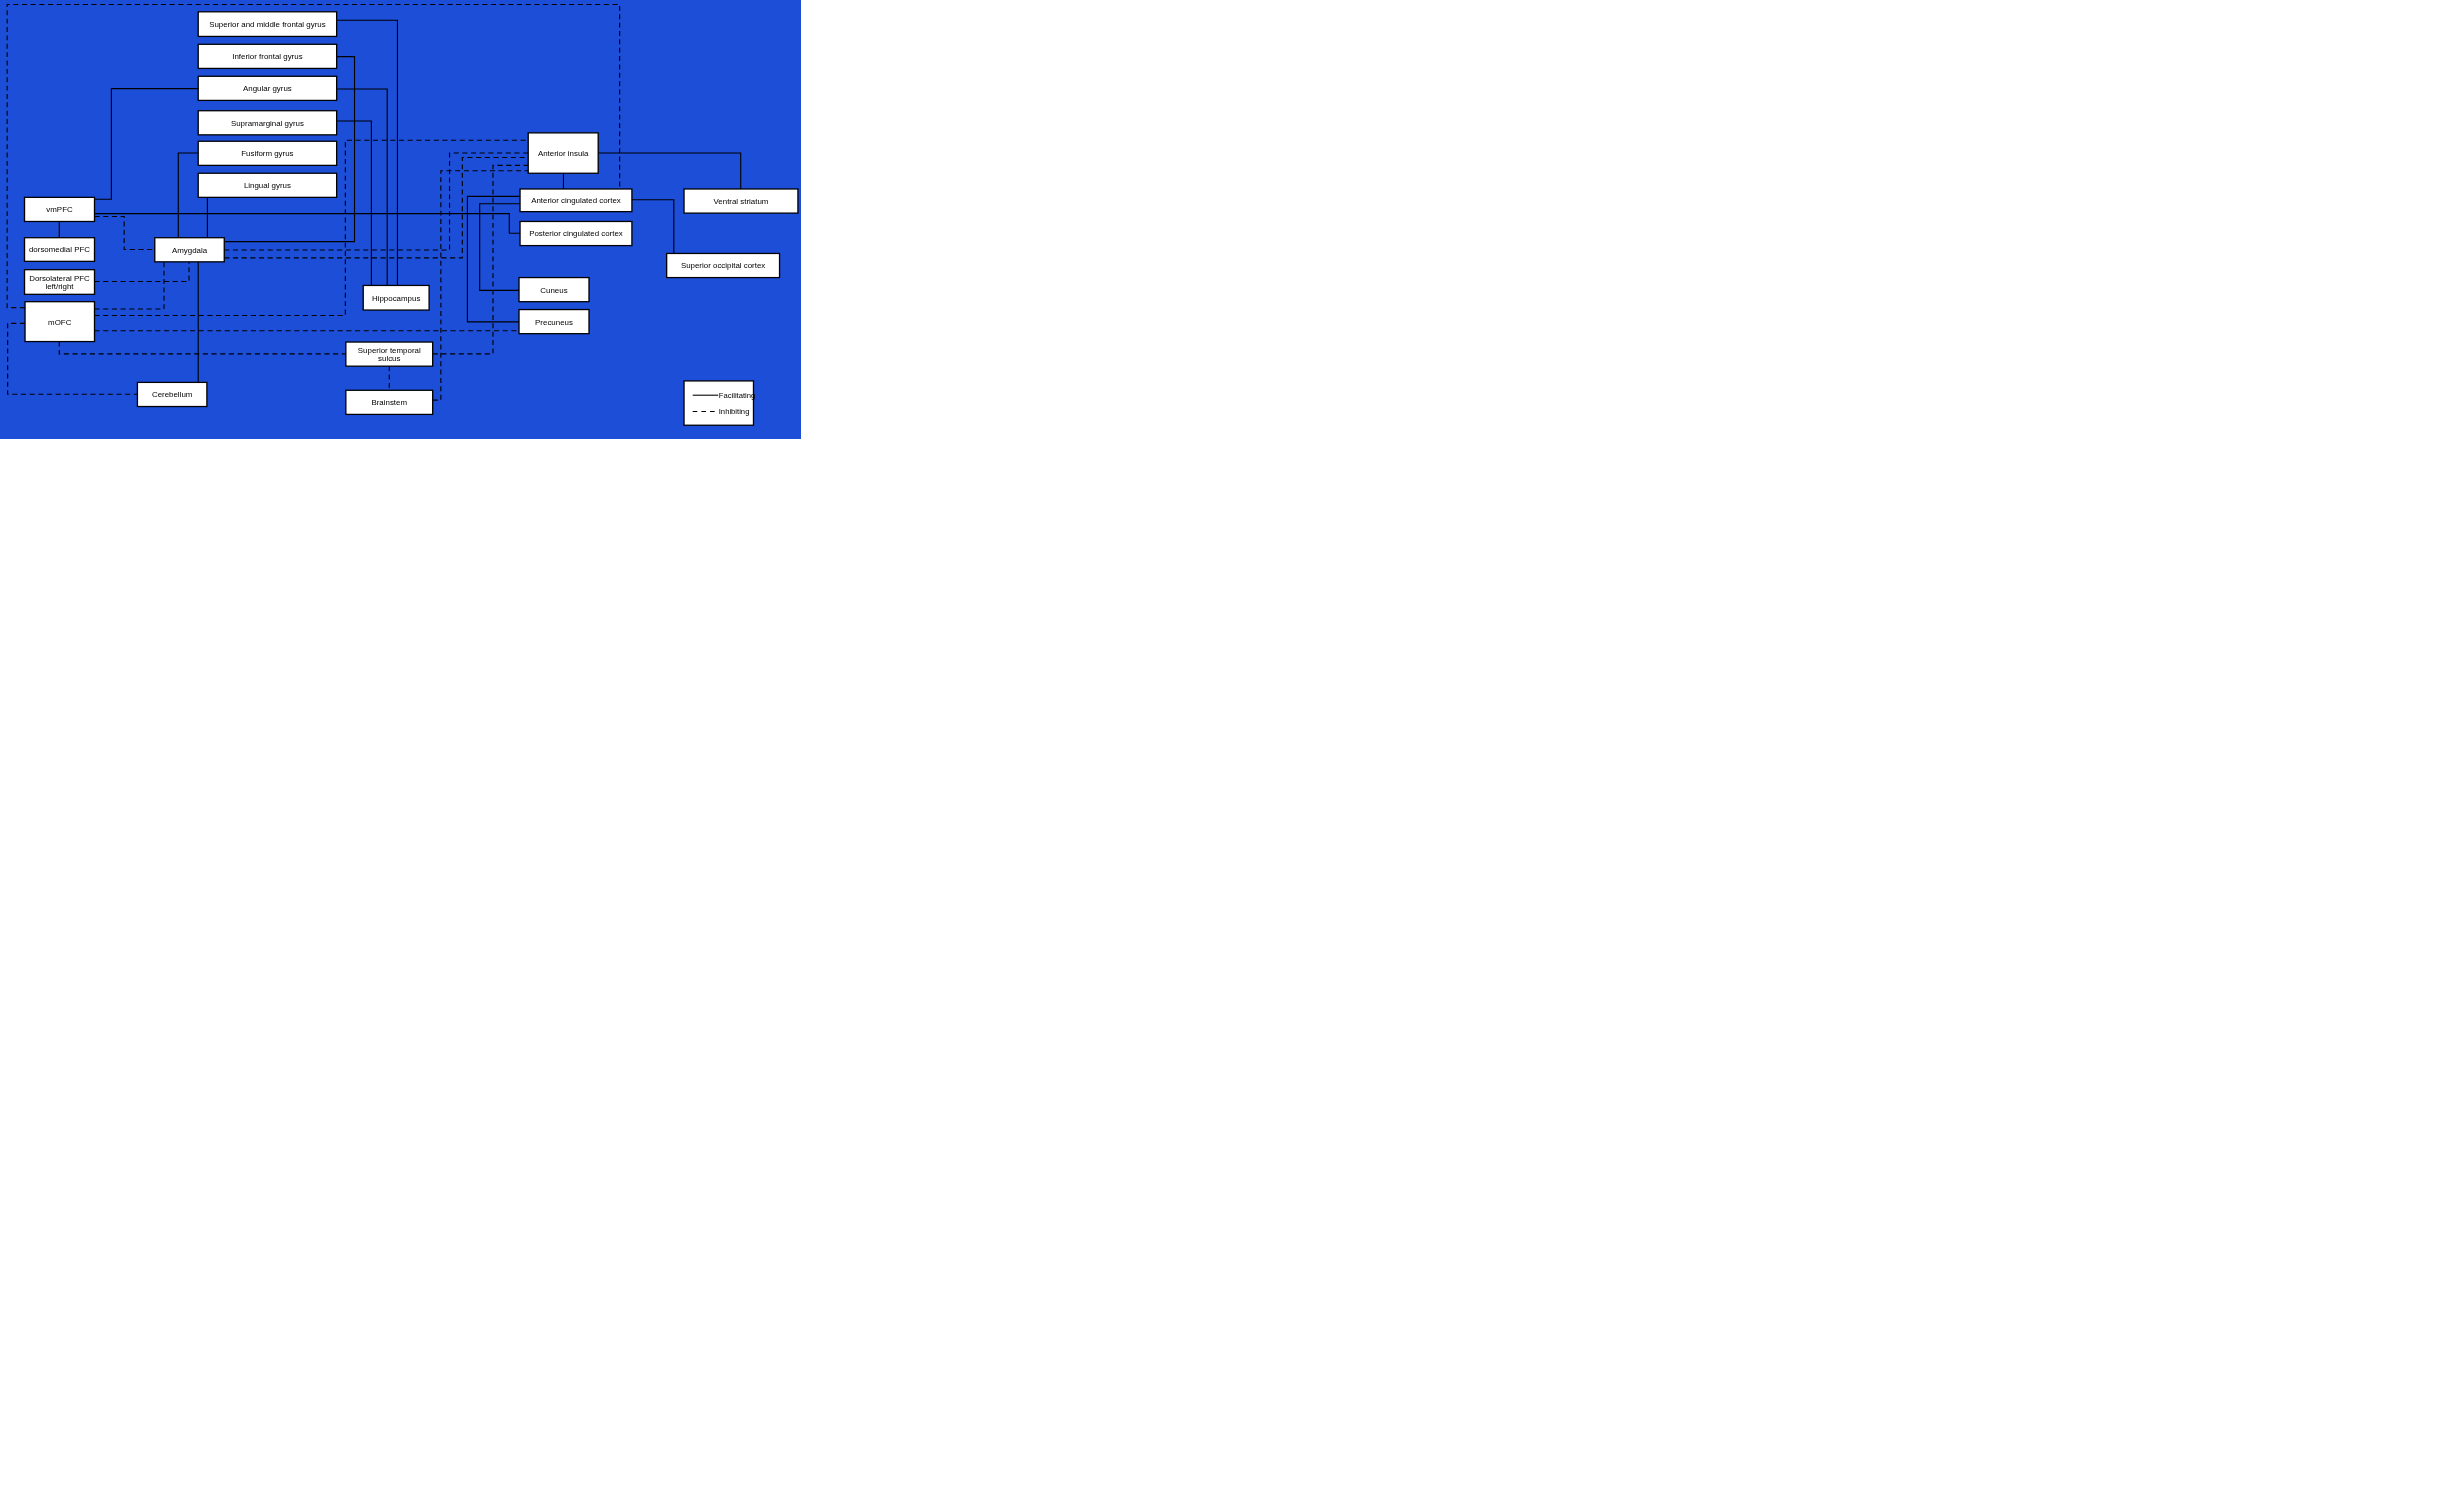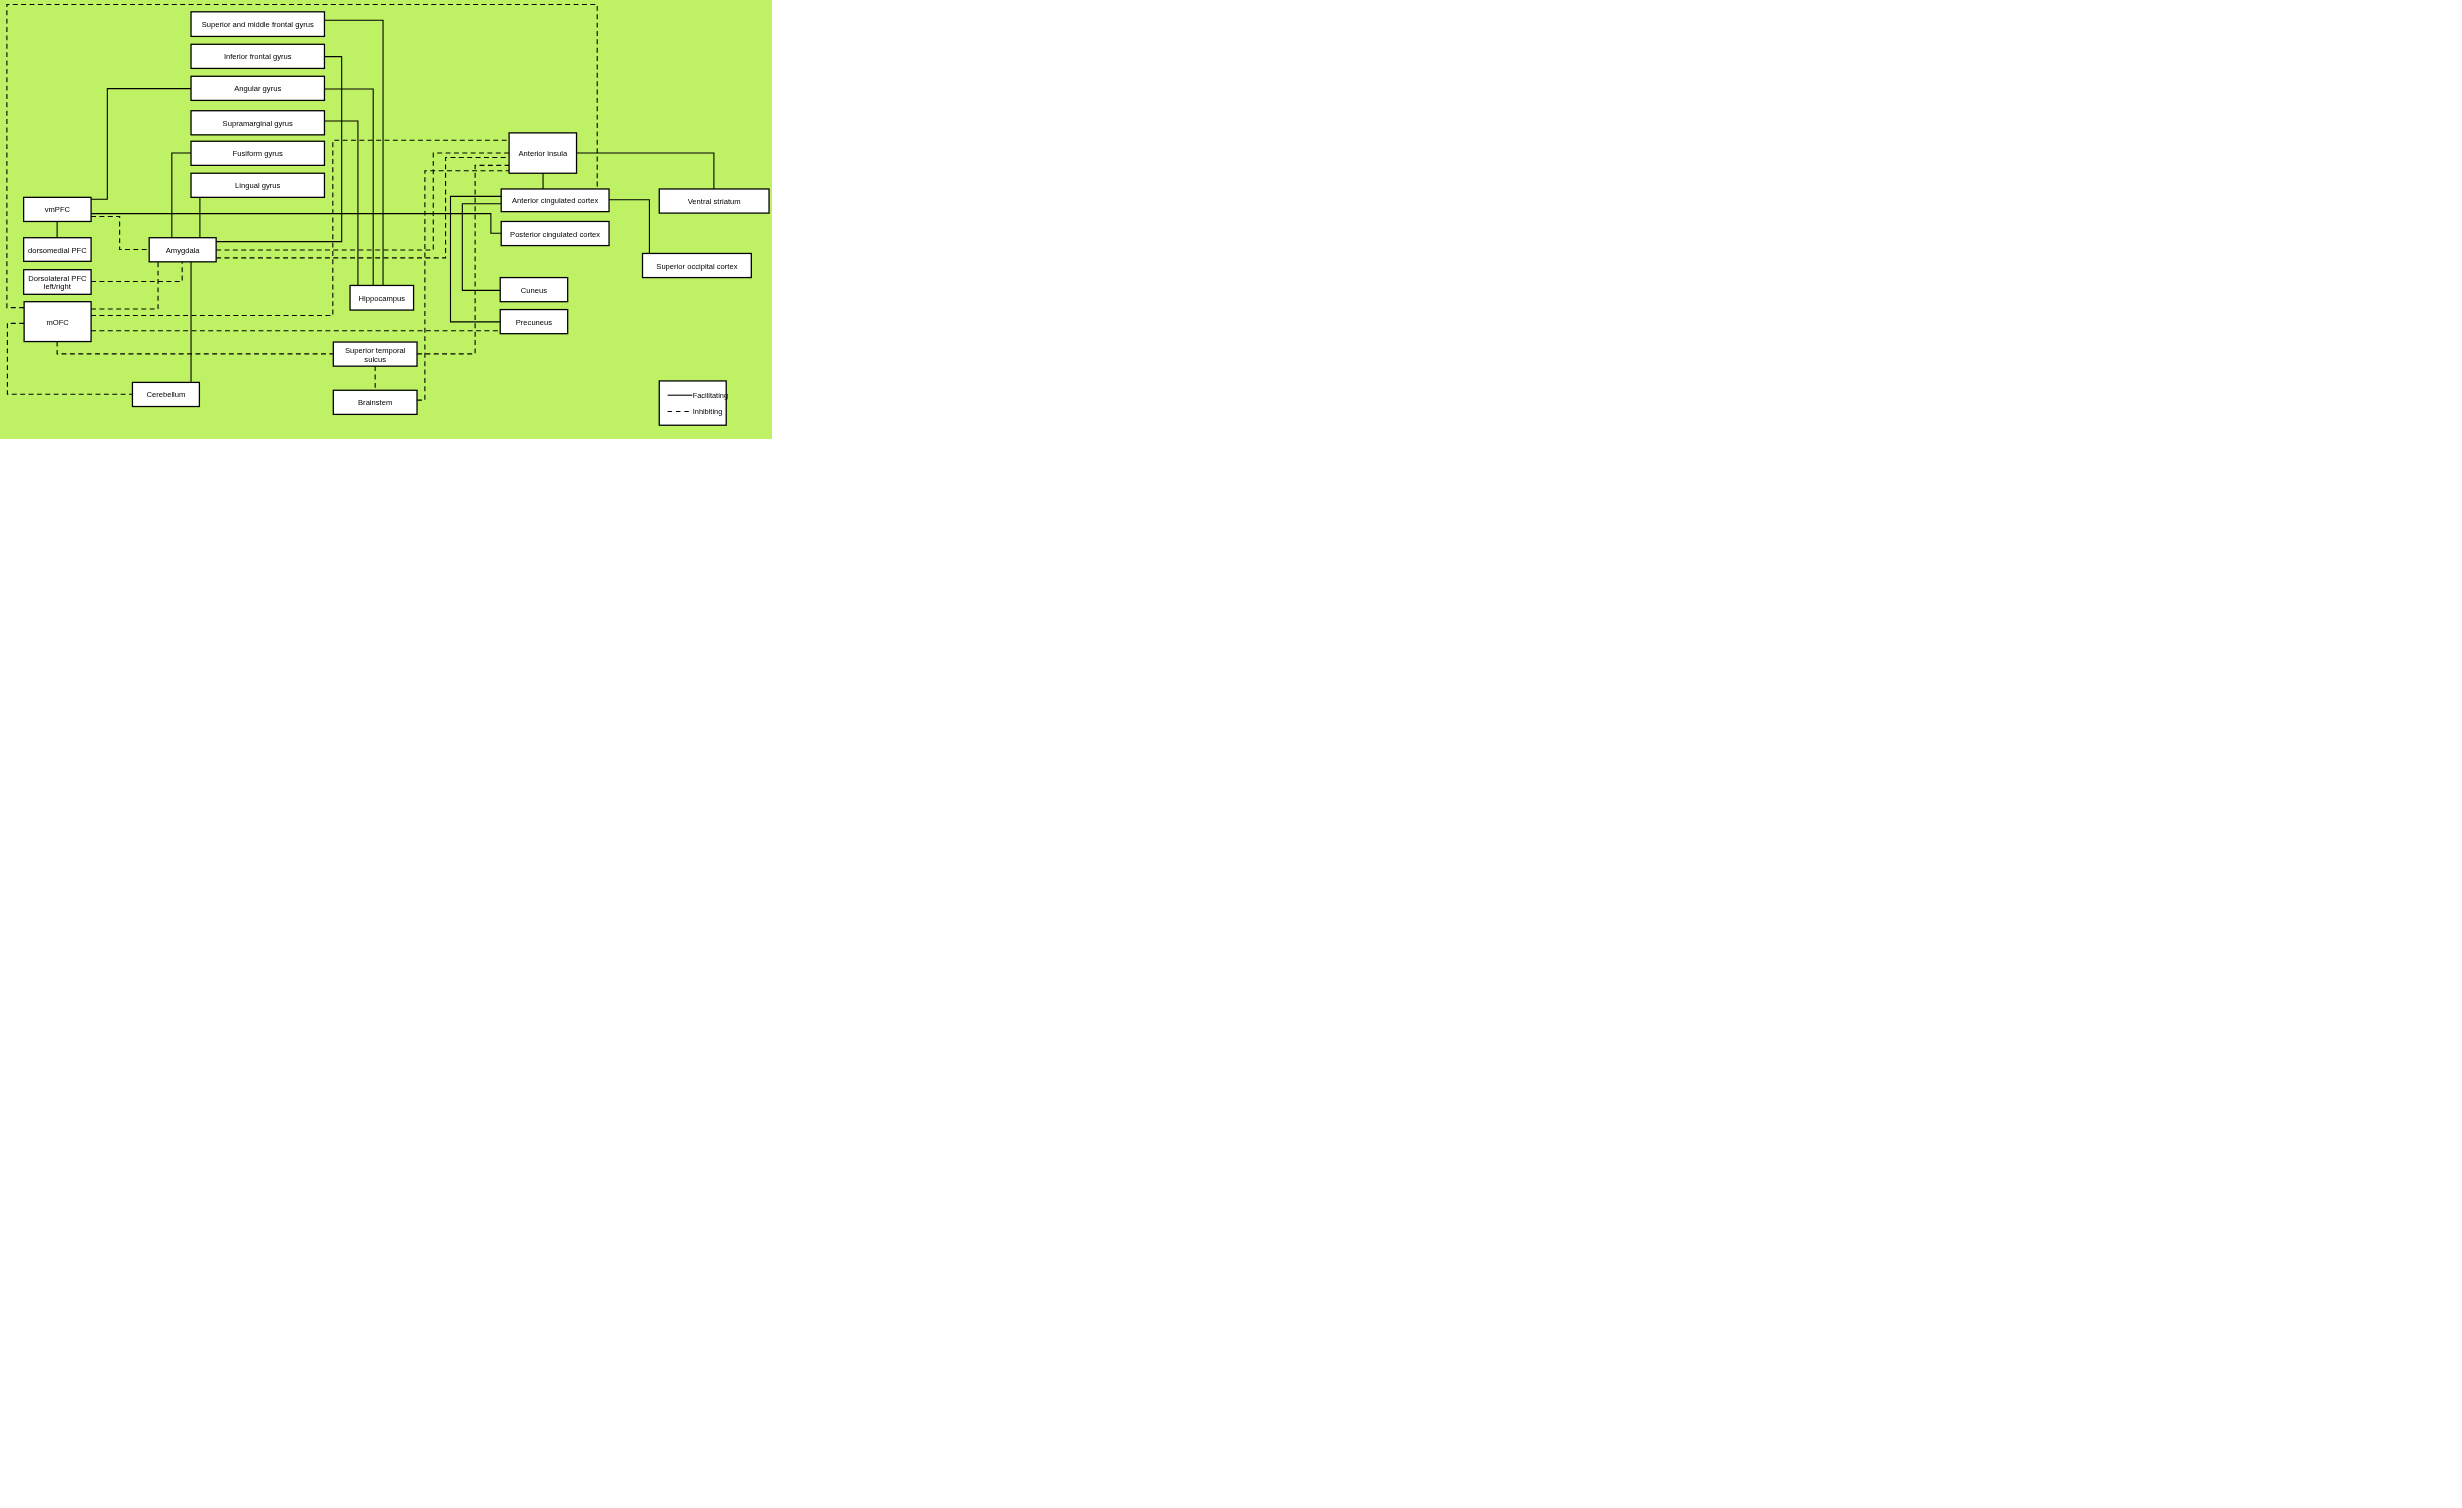--- a/index.html
+++ b/index.html
@@ -5,22 +5,23 @@
   html, body {
     margin: 0;
     padding: 0;
     background: #ffffff;
     font-family: "Liberation Sans", sans-serif;
   }
   #stage {
     position: relative;
     width: 772px;
     height: 439px;
-    background: #bef264;
+    background: #1d4ed8;
     overflow: hidden;
+    padding-left: 29px;
   }
   #diagram-svg {
     position: absolute;
     left: 0;
     top: 0;
     width: 100%;
     height: 100%;
   }
   #diagram-svg text {
     font-family: "Liberation Sans", sans-serif;

